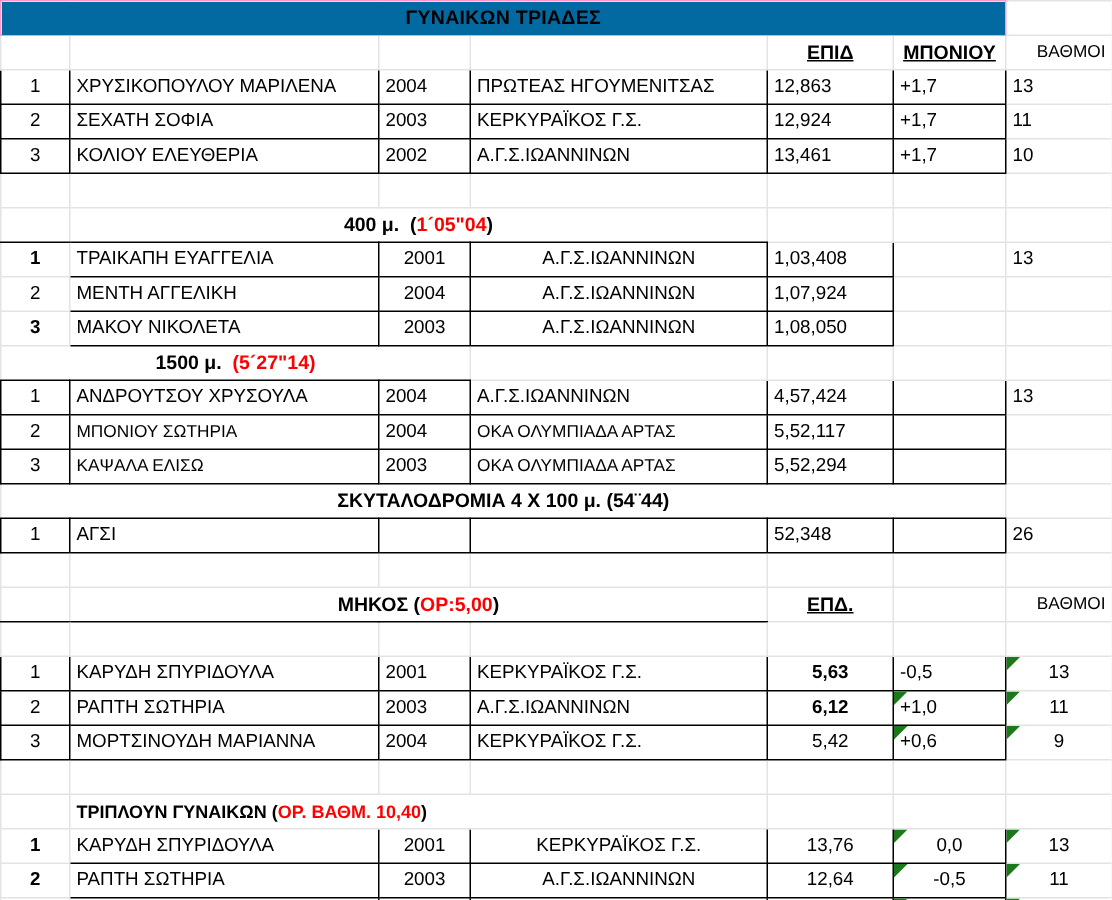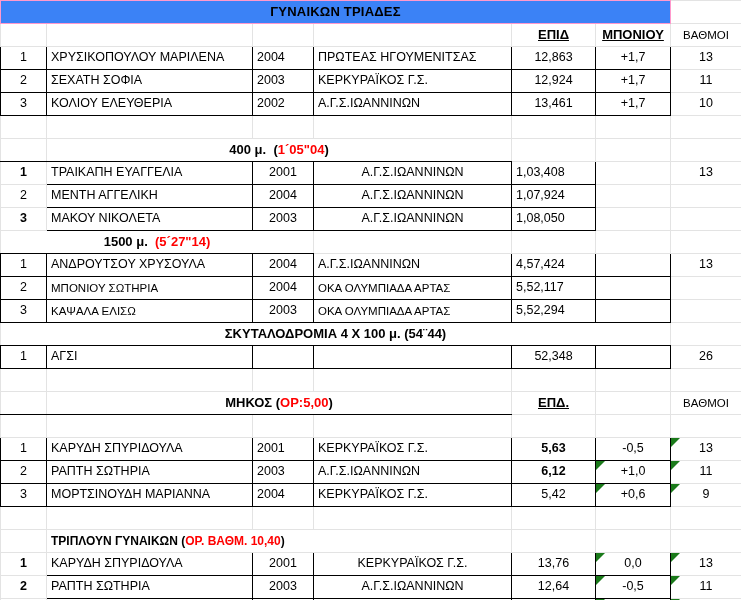--- a/index.html
+++ b/index.html
@@ -36,32 +36,32 @@
   col.c-b{width:206px}
   col.c-c{width:61px}
   col.c-d{width:198px}
   col.c-e{width:84px}
   col.c-f{width:75px}
   col.c-g{width:71px}
 
   
   .b{font-weight:bold}
   .ctr{text-align:center}
-  .rgt{text-align:center}
+  .rgt{text-align:left}
   .lft{text-align:left}
   .u{}
   .red{color:#ff0000}
   .sm{font-size:11.5px}
 
   
   .bx{border:1px solid #000 !important}
   .nob{border:1px solid #e3e3e3 !important}
 
   .pink{
-    background:#3b82f6;
+    background:#0369a1;
     border:1px solid #ff99cc !important;
     text-align:center;
     font-weight:bold;
     font-size:13px;
     letter-spacing:.2px;
   }
   .blank{border:1px solid #e3e3e3}
 
   
   .ul-row td{border-bottom:1px solid #000 !important}
@@ -70,21 +70,21 @@
   .tri::before{
     content:"";
     position:absolute;
     left:0;top:0;
     width:0;height:0;
     border-top:9px solid #1a7a1a;
     border-right:9px solid transparent;
     pointer-events:none;
   }
   .hdr{font-weight:bold;text-decoration:underline;text-align:center;font-size:13px}
-  .hdr-p{text-align:center;font-size:11.5px}
+  .hdr-p{text-align:right;font-size:11.5px}
   .secttl{font-weight:bold;font-size:13px;text-align:center}
 </style>
 </head>
 <body>
 
 <div id="sheet">
 <table class="grid">
   <colgroup>
     <col class="c-a">
         <col class="c-b">

